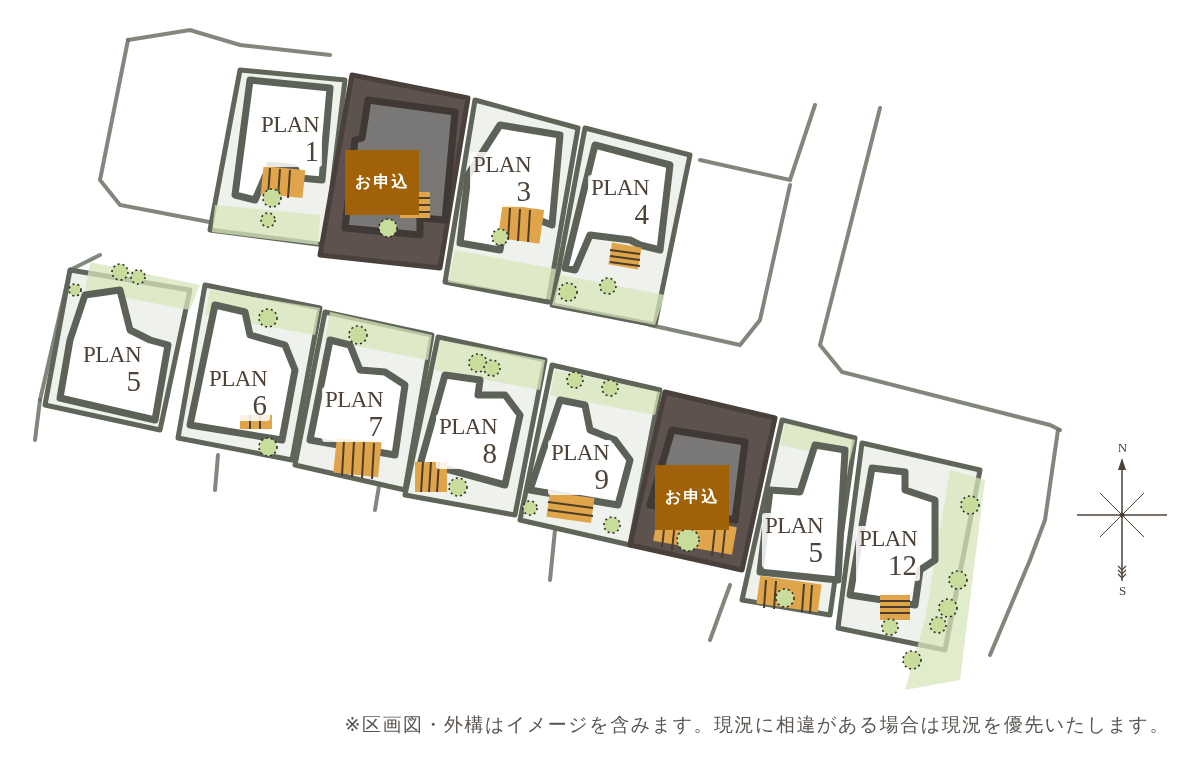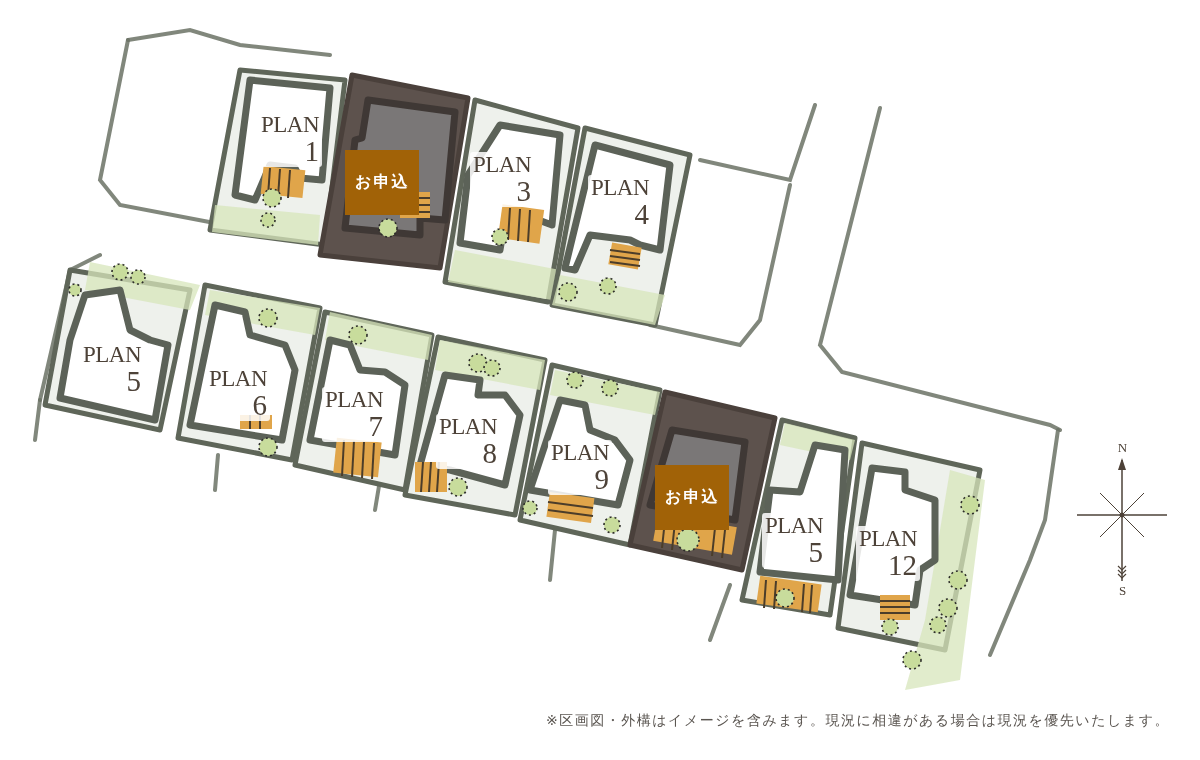--- a/index.html
+++ b/index.html
@@ -20,21 +20,21 @@
                 background:rgba(255,255,255,.85); padding:1px 3px; border-radius:3px; }
   .plan-label .w { display:block; font-size:23px; letter-spacing:-0.5px; }
   .plan-label .n { display:block; font-size:29px; margin-top:1px; }
   .sold-badge { position:absolute; background:#a16207; color:#ffffff;
                 font-family:"DejaVu Sans", sans-serif; font-size:16px; font-weight:bold;
                 padding:22px 10px; letter-spacing:2px; }
   .compass { position:absolute; left:1075px; top:440px; width:95px; height:165px; }
   .compass .lbl { position:absolute; width:100%; text-align:center;
                   font-family:"Liberation Serif", serif; font-size:13px; color:#4d4238; }
   .footnote { position:absolute; right:30px; top:712px; font-family:"DejaVu Sans", sans-serif;
-              font-size:14px; color:#5a5550; letter-spacing:1.5px; white-space:nowrap; }
+              font-size:19px; color:#5a5550; letter-spacing:1.5px; white-space:nowrap; }
 </style>
 </head>
 <body>
 
 <svg id="siteplan" viewBox="0 0 1200 760" xmlns="http://www.w3.org/2000/svg">
 
   <g>
     <path class="boundary" d="M128 40 L190 30 L240 45 L330 55"></path>
     <path class="boundary" d="M128 40 L100 180 L120 205 L225 225"></path>
     <path class="boundary" d="M700 160 L790 180 L815 105"></path>

